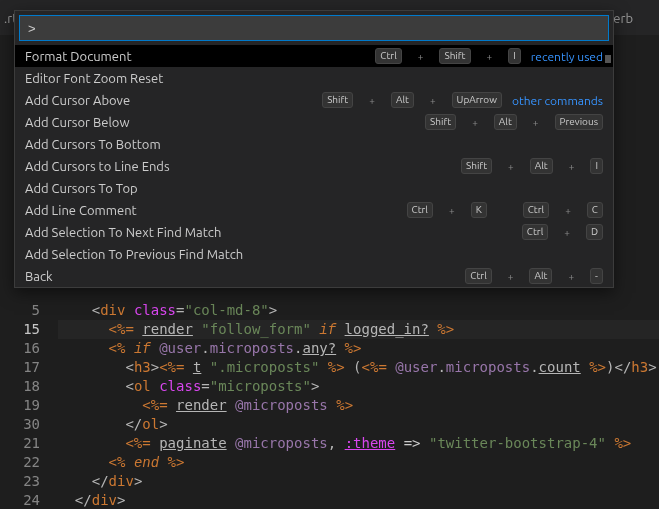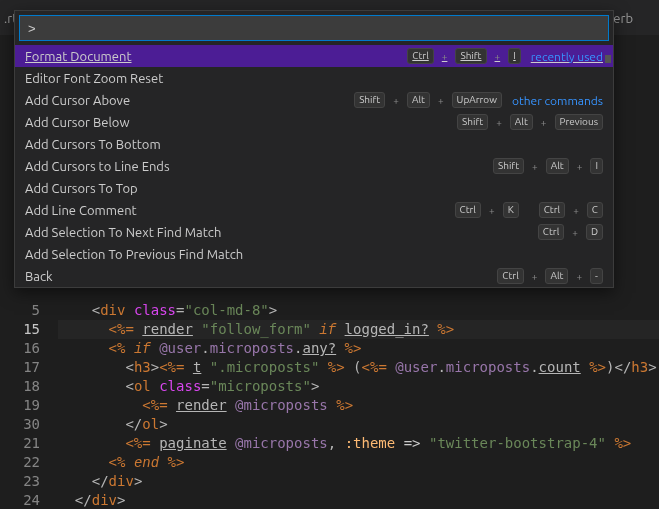--- a/index.html
+++ b/index.html
@@ -47,23 +47,23 @@
 .cmd-list { max-height: 270px; overflow: hidden; }
 .cmd-row {
   display: flex;
   align-items: center;
   height: 22px;
   padding: 0 10px;
   font-size: 13px;
   cursor: pointer;
   position: relative;
 }
-.cmd-row.selected { background: #4c1d95; text-decoration: underline; }
+.cmd-row.selected { background: #000000; }
 .cmd-label { flex: 1; color: #ccc; white-space: nowrap; overflow: hidden; }
-.cmd-keys { display: flex; gap: 8px; color: #ccc; font-size: 11px; align-items: center; }
+.cmd-keys { display: flex; gap: 16px; color: #ccc; font-size: 11px; align-items: center; }
 .keycap {
   background: #333;
   border: 1px solid #444;
   border-radius: 3px;
   padding: 0 4px;
   font-size: 10px;
   line-height: 14px;
   color: #ccc;
 }
 .keyplus { font-size: 10px; color: #888; }
@@ -98,21 +98,21 @@
 }
 .code .row { height: 19px; }
 .code .hl-line { background: rgba(255,255,255,0.03); }
 .c-tag { color: #cc7832; }
 .c-attr { color: #d946ef; }
 .c-str { color: #6a8759; }
 .c-erb { color: #cc7832; }
 .c-kw { color: #cc7832; font-style: italic; font-family: Liberation Mono, monospace; }
 .c-func { color: #b6b6b6; text-decoration: underline; }
 .c-var { color: #9876aa; }
-.c-sym { color: #fdba74; }
+.c-sym { color: #d946ef; text-decoration: underline; }
 .c-op { color: #ccc; }
 .c-pn { color: #b6b6b6; }
 </style>
 </head>
 <body>
 
 <div class="window">
   <div class="tab-bar">
     <span class="tab-left">.rt</span>
     <span class="tab-right">l.erb</span>

